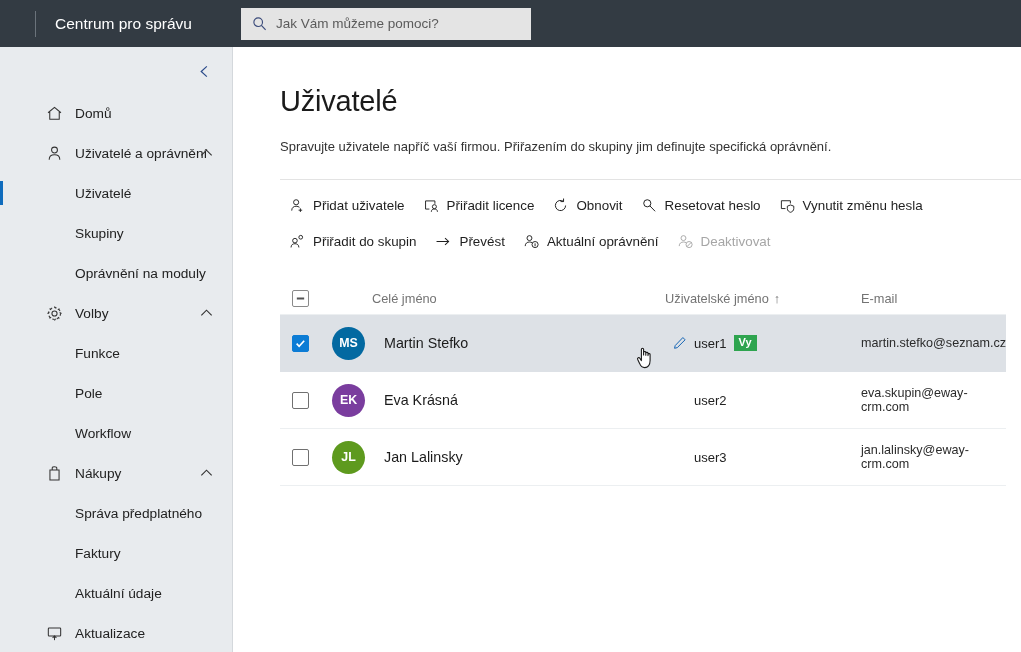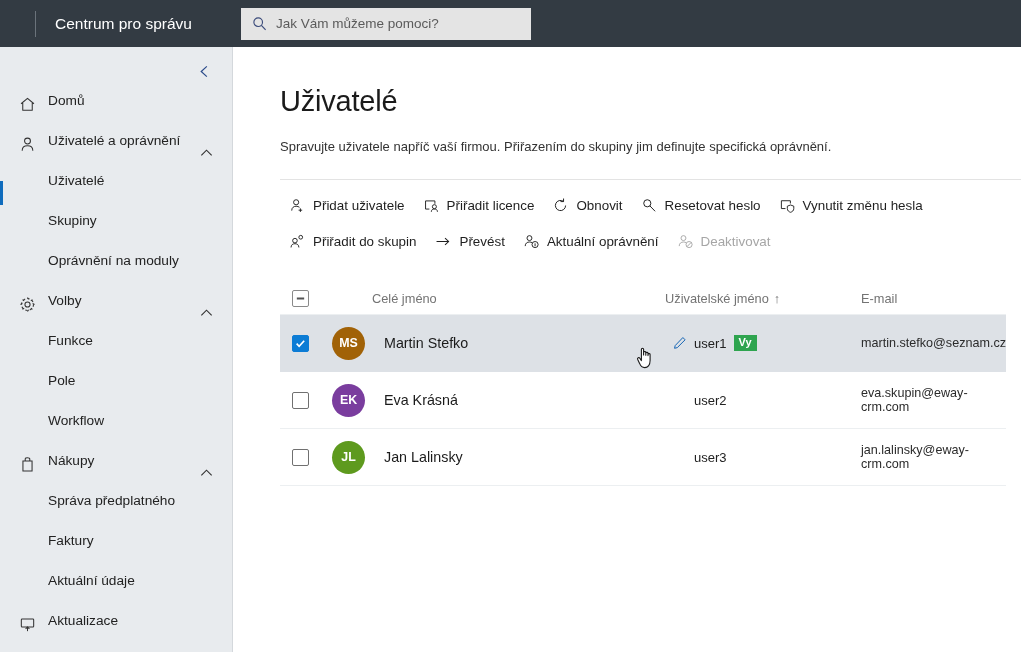--- a/index.html
+++ b/index.html
@@ -51,22 +51,22 @@
     background: #e8ebee;
     border-right: 1px solid #d4d8dc;
     position: relative;
     padding-top: 6px;
   }
   .collapse-row {
     height: 40px; display: flex; align-items: center;
     justify-content: flex-end; padding-right: 20px;
   }
   .nav-item {
-    height: 40px; display: flex; align-items: flex-start;
-    position: relative; cursor: pointer;
+    height: 40px; display: flex; align-items: center;
+    position: relative; cursor: pointer; padding-left: 27px;
   }
   .nav-item .ico {
     width: 22px; height: 22px; margin-left: 16px;
     display: flex; align-items: center; justify-content: center;
     flex-shrink: 0;
   }
   .nav-label {
     margin-left: 10px; font-size: 13.7px; color: #222;
   }
   .nav-sub .nav-label { margin-left: 48px; }
@@ -405,21 +405,21 @@
 
       <div class="trow selected">
         <div class="c-check">
           <span class="cb checked">
             <svg width="11" height="11" viewBox="0 0 12 12">
               <polyline points="1.8,6.2 4.5,9 10,3" fill="none" stroke="#fff" stroke-width="1.8"></polyline>
             </svg>
           </span>
         </div>
         <div class="c-name">
-          <span class="avatar" style="background:#a16207">MS</span>
+          <span class="avatar" style="background:#0369a1">MS</span>
           <span class="full-name">Martin Stefko</span>
         </div>
         <div class="c-user">
           <span class="pencil-slot">
             <svg width="16" height="16" viewBox="0 0 20 20">
               <path d="M13.6 3.2 L16.4 6 L6.6 15.8 L3.2 16.6 L4 13.2 Z" fill="none" stroke="#1464b4" stroke-width="1.25" stroke-linejoin="round"></path>
             </svg>
           </span>
           <span class="uname">user1</span>
           <span class="badge">Vy</span>

